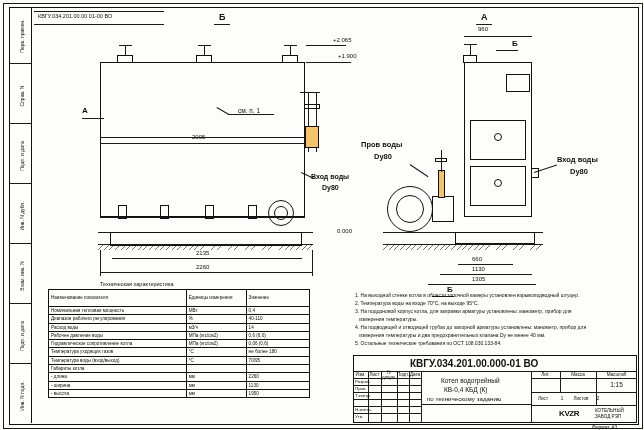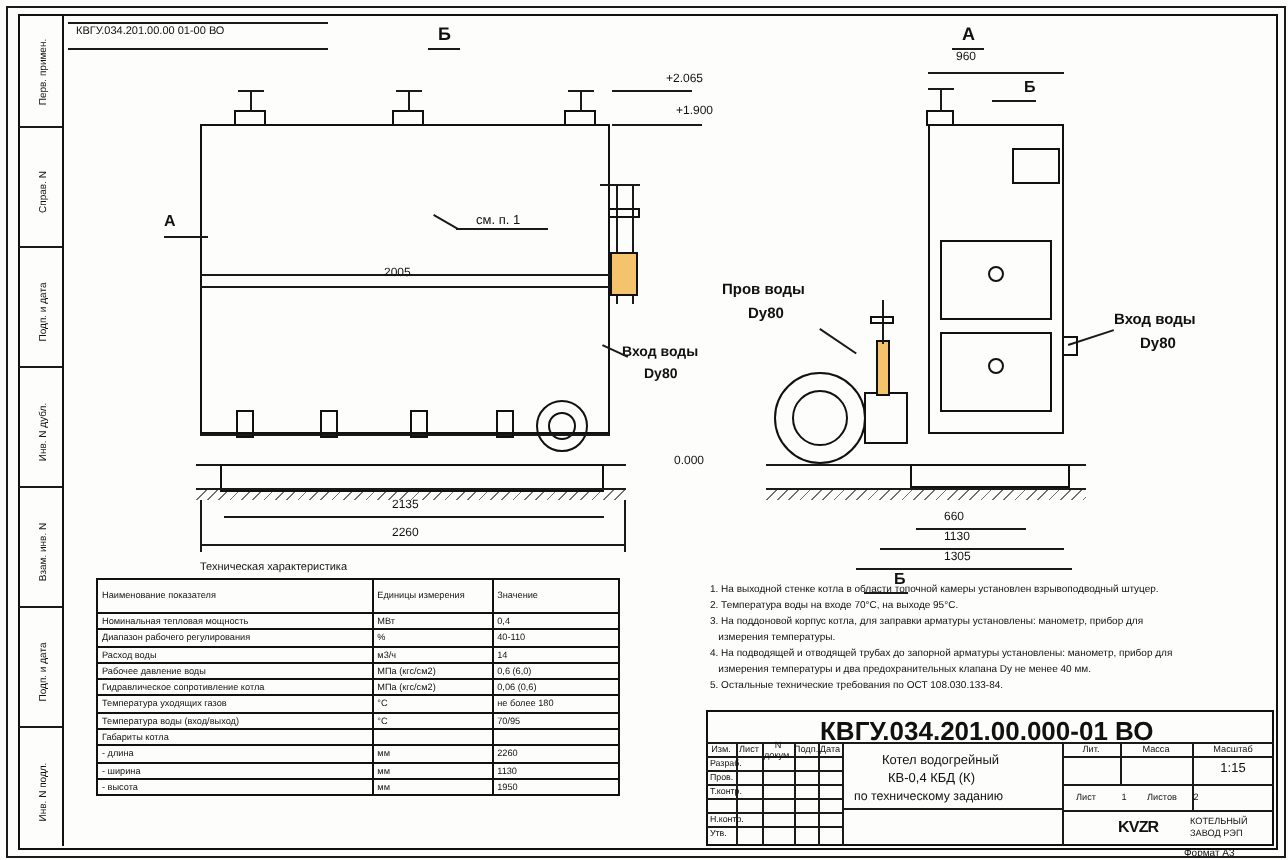--- a/index.html
+++ b/index.html
@@ -237,21 +237,21 @@
   <div class="note" style="left:355px;top:300px;">2. Температура воды на входе 70°С, на выходе 95°С.</div>
   <div class="note" style="left:355px;top:308px;">3. На поддоновой корпус котла, для заправки арматуры установлены: манометр, прибор для</div>
   <div class="note" style="left:355px;top:316px;">   измерения температуры.</div>
   <div class="note" style="left:355px;top:324px;">4. На подводящей и отводящей трубах до запорной арматуры установлены: манометр, прибор для</div>
   <div class="note" style="left:355px;top:332px;">   измерения температуры и два предохранительных клапана Dу не менее 40 мм.</div>
   <div class="note" style="left:355px;top:340px;">5. Остальные технические требования по ОСТ 108.030.133-84.</div>
 
   <div class="stampbox" style="left:353px;top:355px;width:284px;height:68px;"></div>
 
   <div class="ln" style="left:353px;top:371px;width:284px;height:1px;"></div>
-  <div class="txt bold" style="left:410px;top:358px;font-size:13px;">КВГУ.034.201.00.000-01 ВО</div>
+  <div class="txt bold" style="left:410px;top:358px;font-size:10px;">КВГУ.034.201.00.000-01 ВО</div>
 
   <div class="ln" style="left:353px;top:378px;width:68px;height:0.7px;"></div>
   <div class="ln" style="left:353px;top:385px;width:68px;height:0.7px;"></div>
   <div class="ln" style="left:353px;top:392px;width:68px;height:0.7px;"></div>
   <div class="ln" style="left:353px;top:399px;width:68px;height:0.7px;"></div>
   <div class="ln" style="left:353px;top:406px;width:68px;height:0.7px;"></div>
   <div class="ln" style="left:353px;top:413px;width:68px;height:0.7px;"></div>
   <div class="ln" style="left:368px;top:371px;width:0.7px;height:52px;"></div>
   <div class="ln" style="left:381px;top:371px;width:0.7px;height:52px;"></div>
   <div class="ln" style="left:397px;top:371px;width:0.7px;height:52px;"></div>

